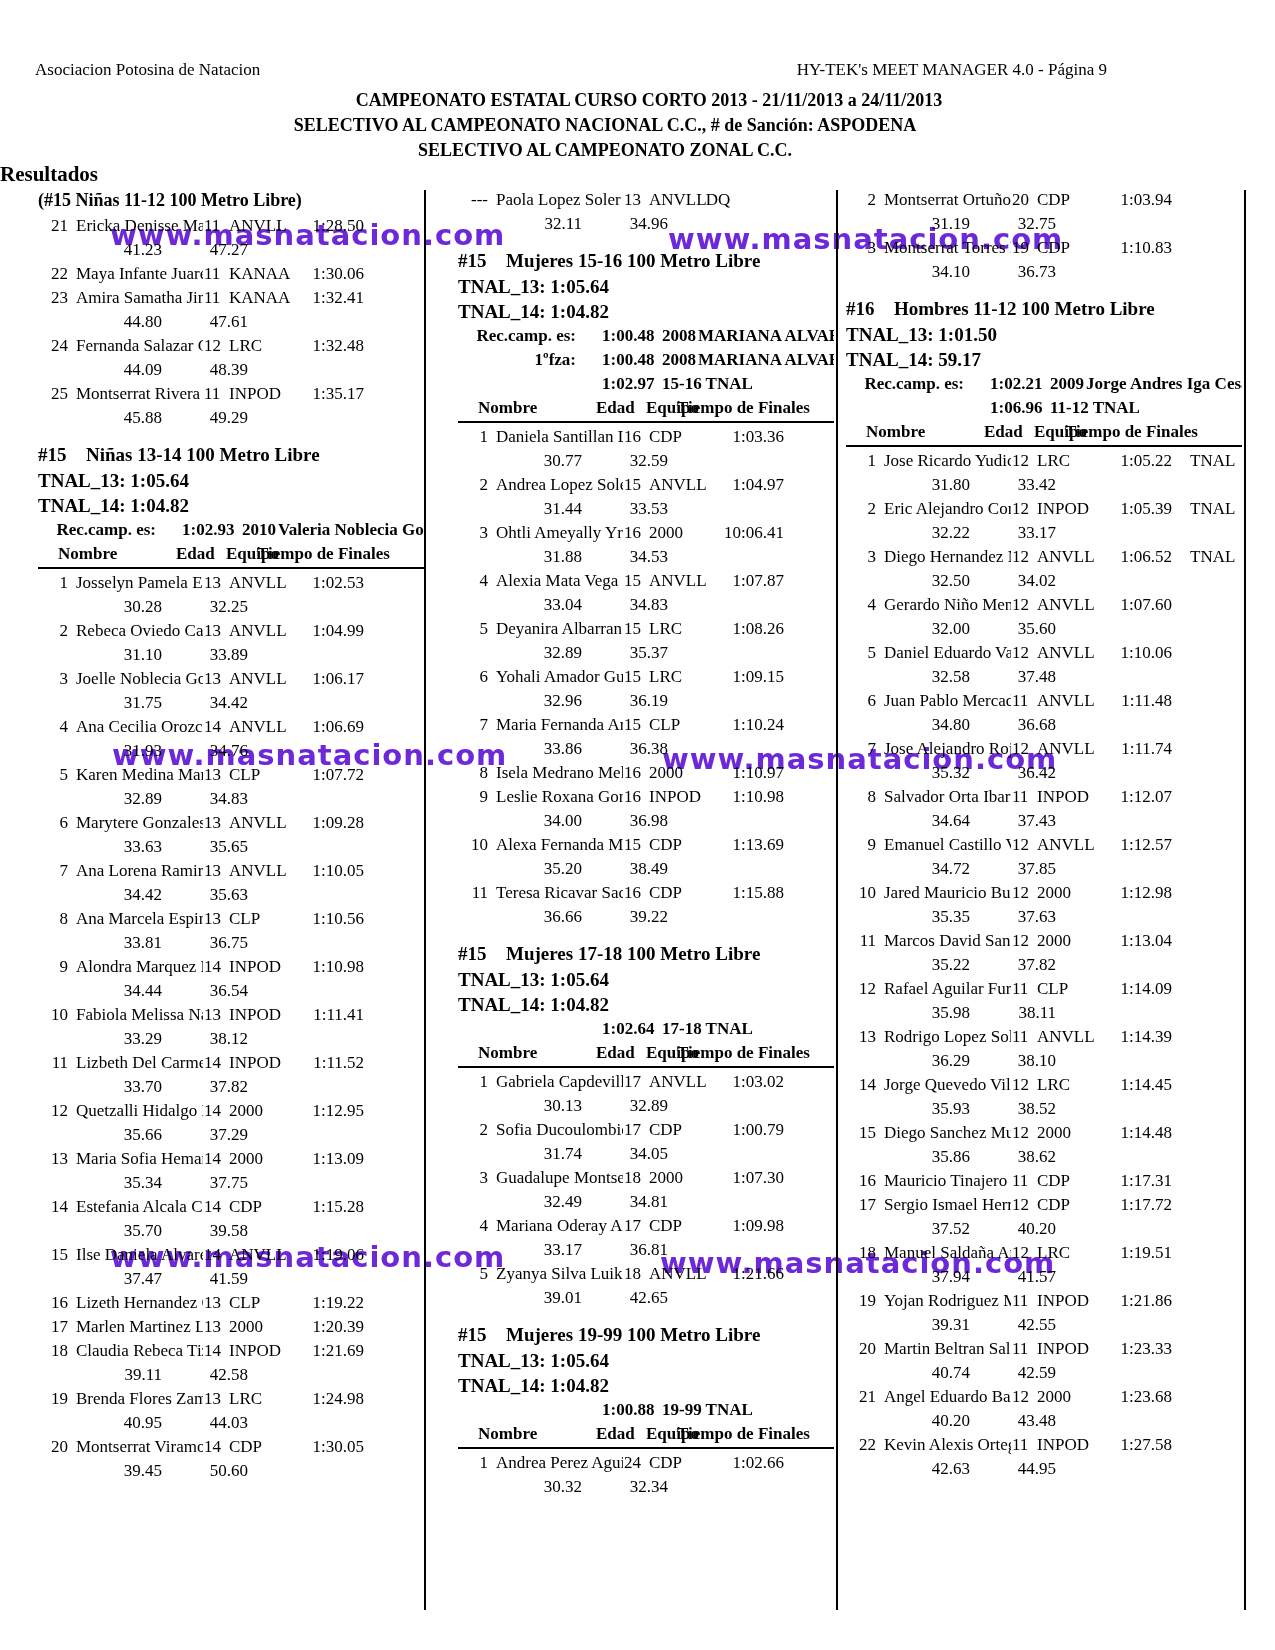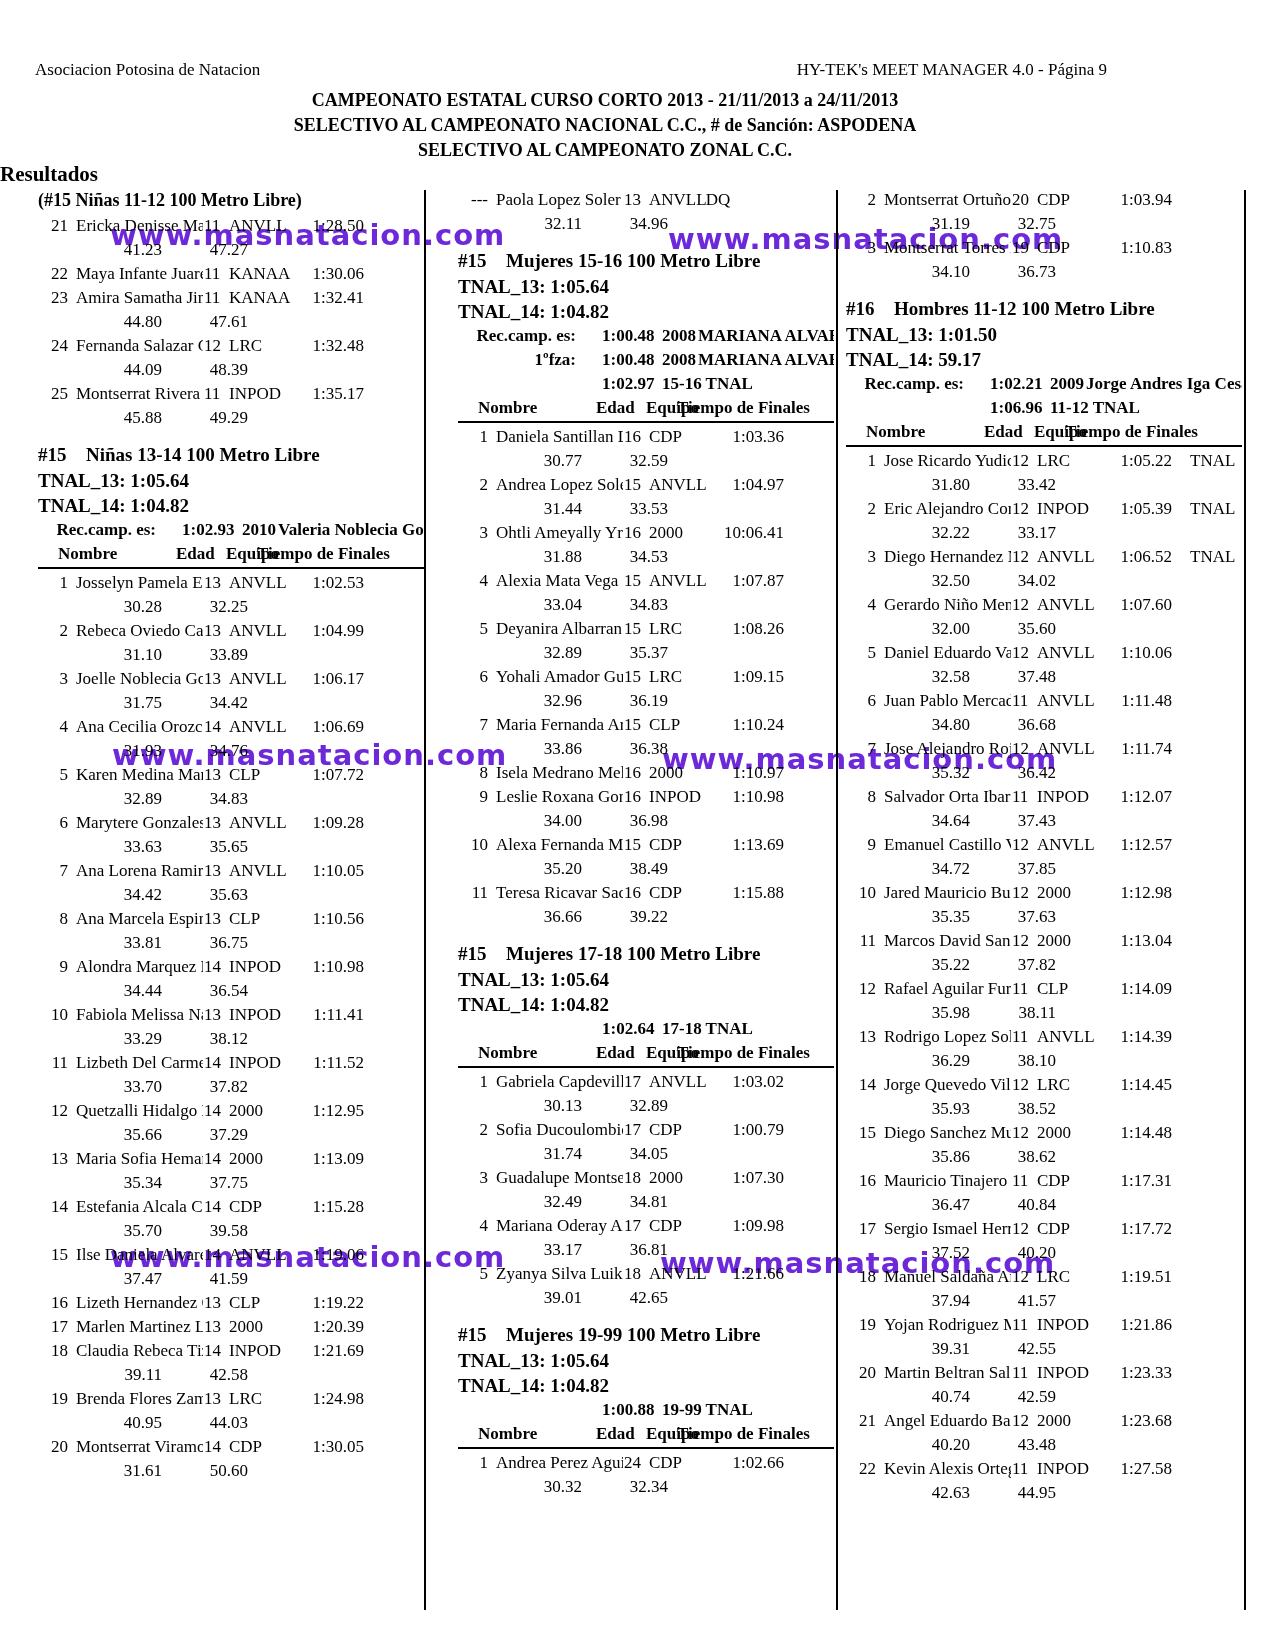--- a/index.html
+++ b/index.html
@@ -5,21 +5,21 @@
   html,body { margin:0; padding:0; }
   body {
     width:1275px; height:1650px; position:relative;
     background:#ffffff; color:#000000;
     font-family:"Liberation Serif", serif;
     overflow:hidden;
   }
   .hdr-org { position:absolute; left:35px; top:60px; font-size:17px; }
   .hdr-app { position:absolute; right:168px; top:60px; font-size:17px; }
   .ctitle { position:absolute; left:0; width:1210px; text-align:center; font-weight:bold; font-size:18px; }
-  .t1 { top:90px; } .t2 { top:115px; } .t3 { top:140px; }
+  .t1 { top:90px;padding-left:44px; } .t2 { top:115px; } .t3 { top:140px; }
   .results-title { position:absolute; left:0; top:162px; width:1210px; font-weight:bold; font-size:21px; }
 
   .watermark { position:absolute; z-index:1; color:#6d28d9;
     font-family:"DejaVu Sans", sans-serif; font-weight:bold; font-size:29px; letter-spacing:1px; }
 
   .vrule { position:absolute; width:2px; background:#000; top:190px; height:1420px; z-index:3; }
 
   .col { position:absolute; top:190px; z-index:2; overflow:hidden; }
 
   .line { position:relative; height:24px; font-size:17px; white-space:nowrap; }
@@ -350,21 +350,21 @@
       <span class="split2">44.03</span>
     </div>
     <div class="line">
       <span class="place">20</span>
       <span class="name">Montserrat Viramont</span>
       <span class="age">14</span>
       <span class="team">CDP</span>
       <span class="time">1:30.05</span>
     </div>
     <div class="line">
-      <span class="split1">31.61</span>
+      <span class="split1">39.45</span>
       <span class="split2">50.60</span>
     </div>
   </div>
 <div id="col-1" class="col" style="left:458px; width:376px;">
     <div class="line">
       <span class="place">---</span>
       <span class="name">Paola Lopez Soler</span>
       <span class="age">13</span>
       <span class="team">ANVLL</span>
       <span class="time dq">DQ</span>
@@ -835,24 +835,20 @@
       <span class="split2">38.62</span>
     </div>
     <div class="line">
       <span class="place">16</span>
       <span class="name">Mauricio Tinajero Ste</span>
       <span class="age">11</span>
       <span class="team">CDP</span>
       <span class="time">1:17.31</span>
     </div>
     <div class="line">
-      <span class="split1">36.47</span>
-      <span class="split2">40.84</span>
-    </div>
-    <div class="line">
       <span class="place">17</span>
       <span class="name">Sergio Ismael Herrer</span>
       <span class="age">12</span>
       <span class="team">CDP</span>
       <span class="time">1:17.72</span>
     </div>
     <div class="line">
       <span class="split1">37.52</span>
       <span class="split2">40.20</span>
     </div>

